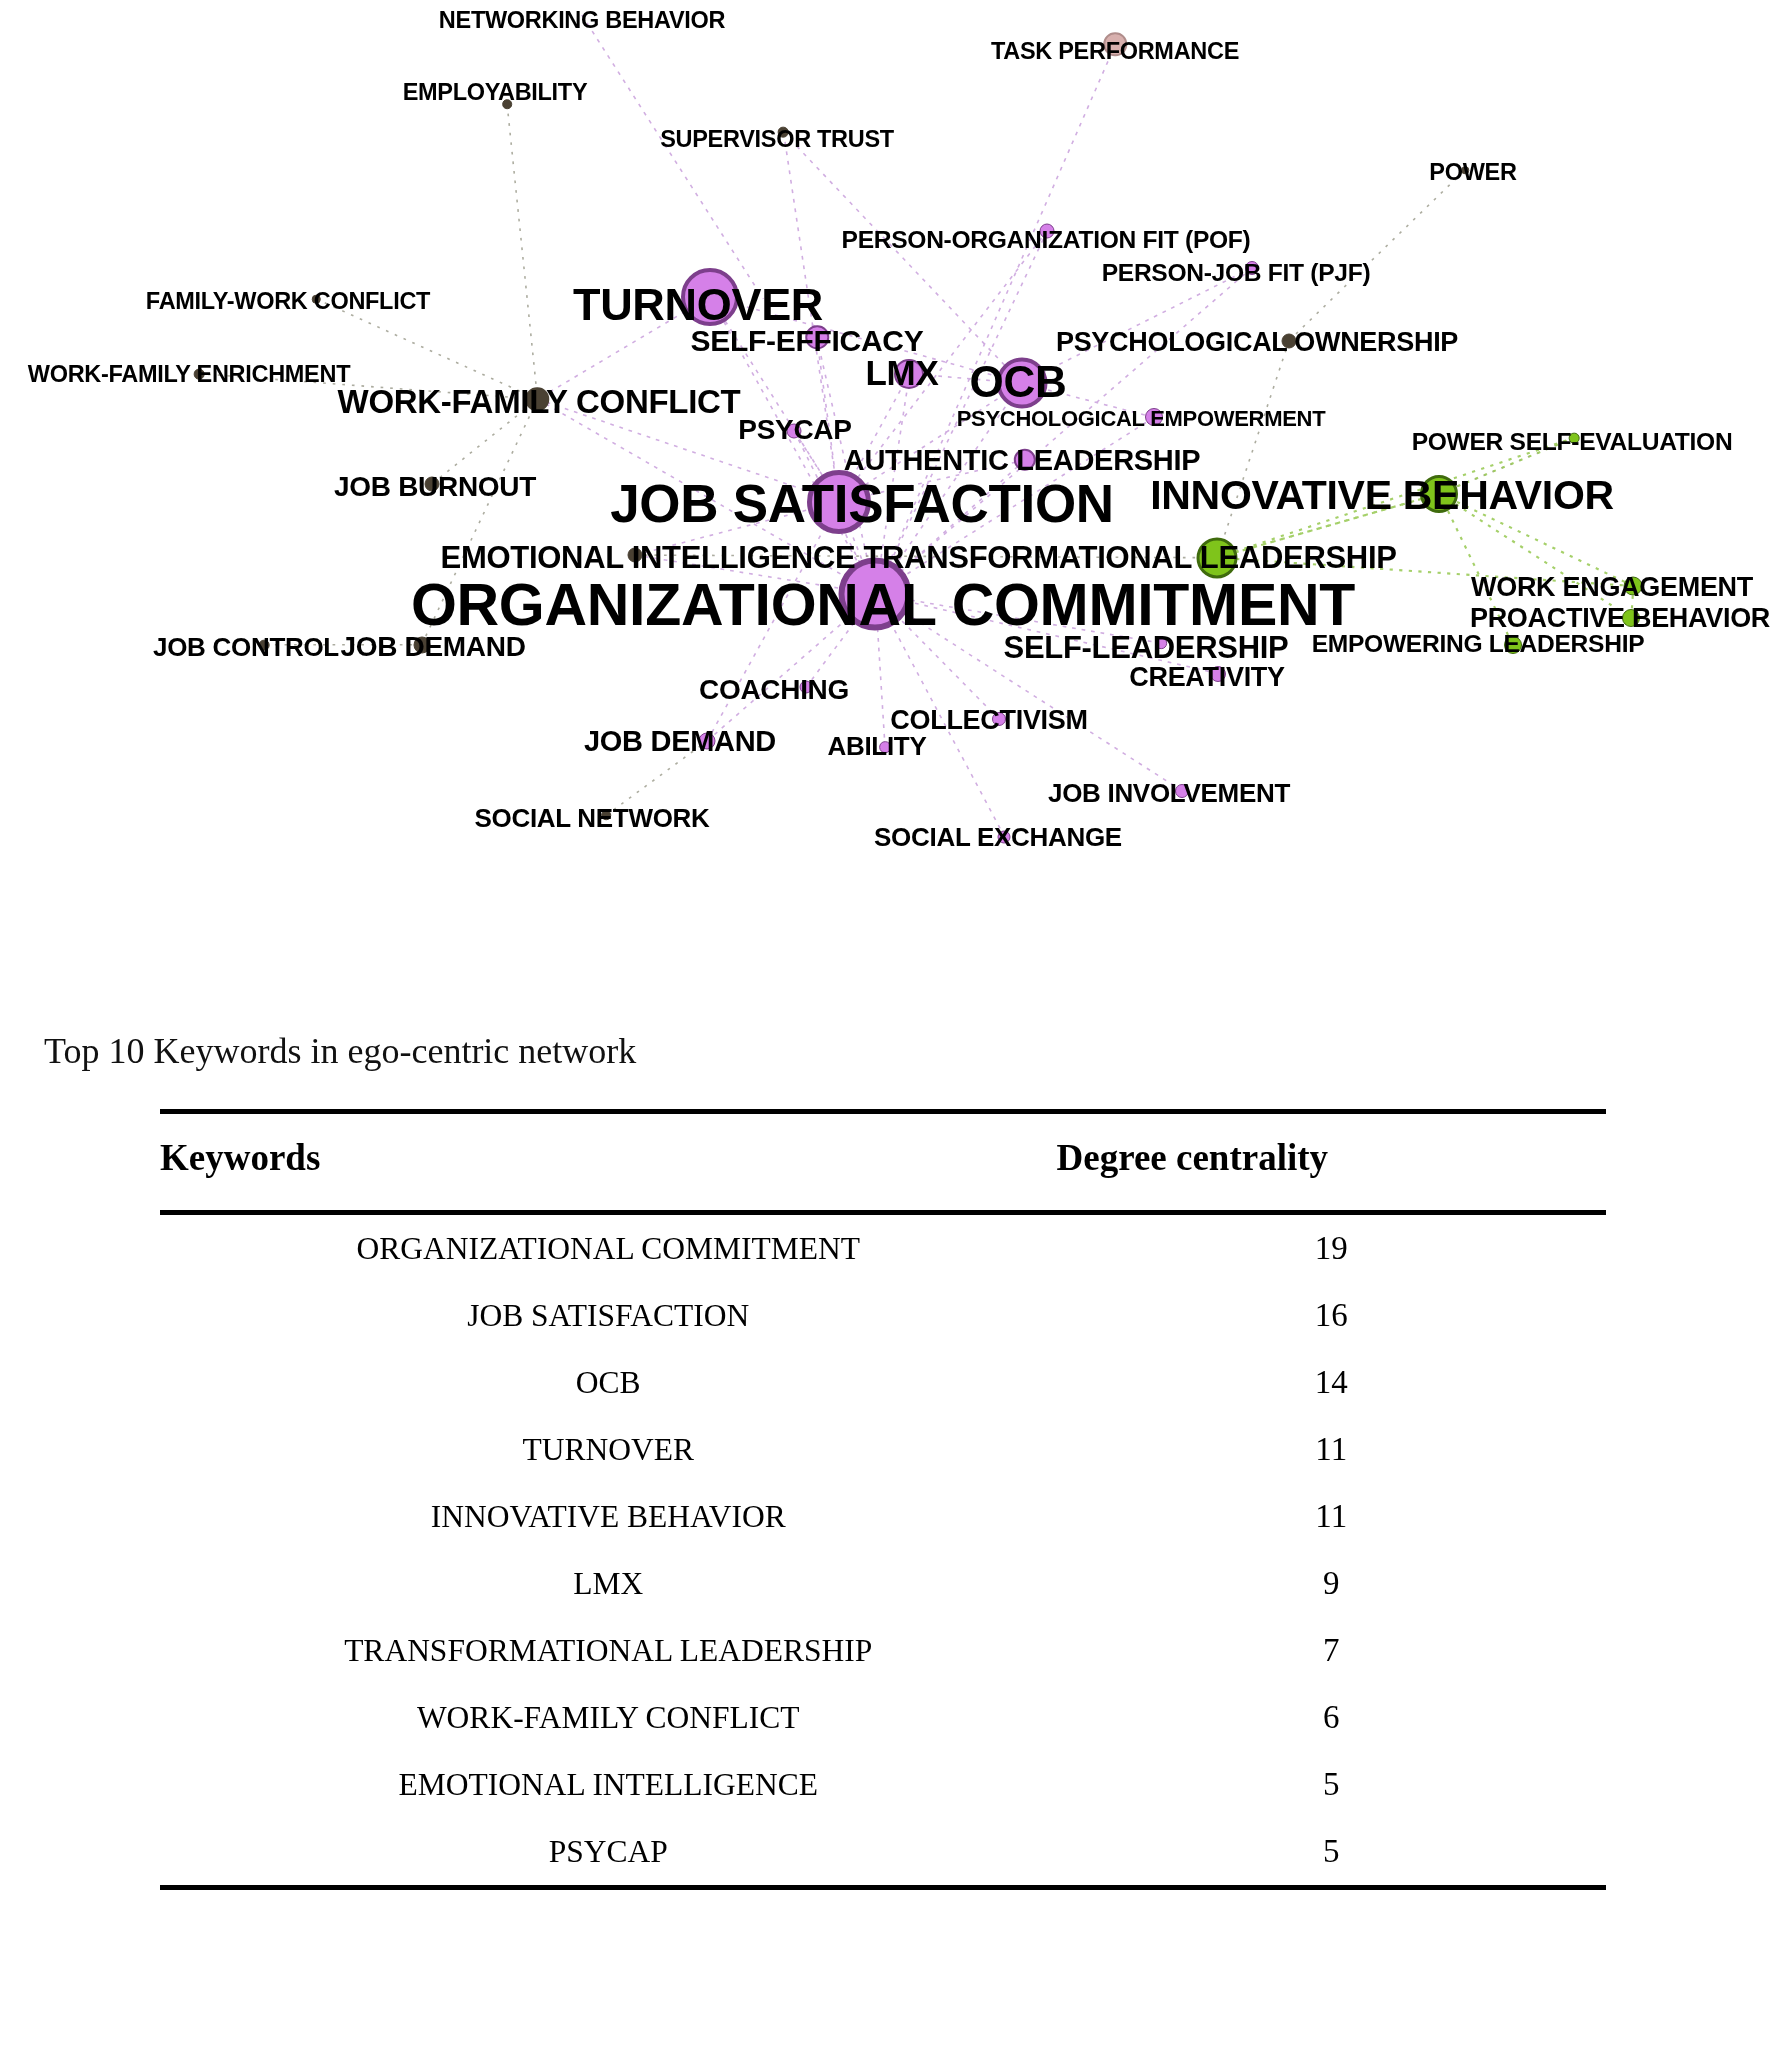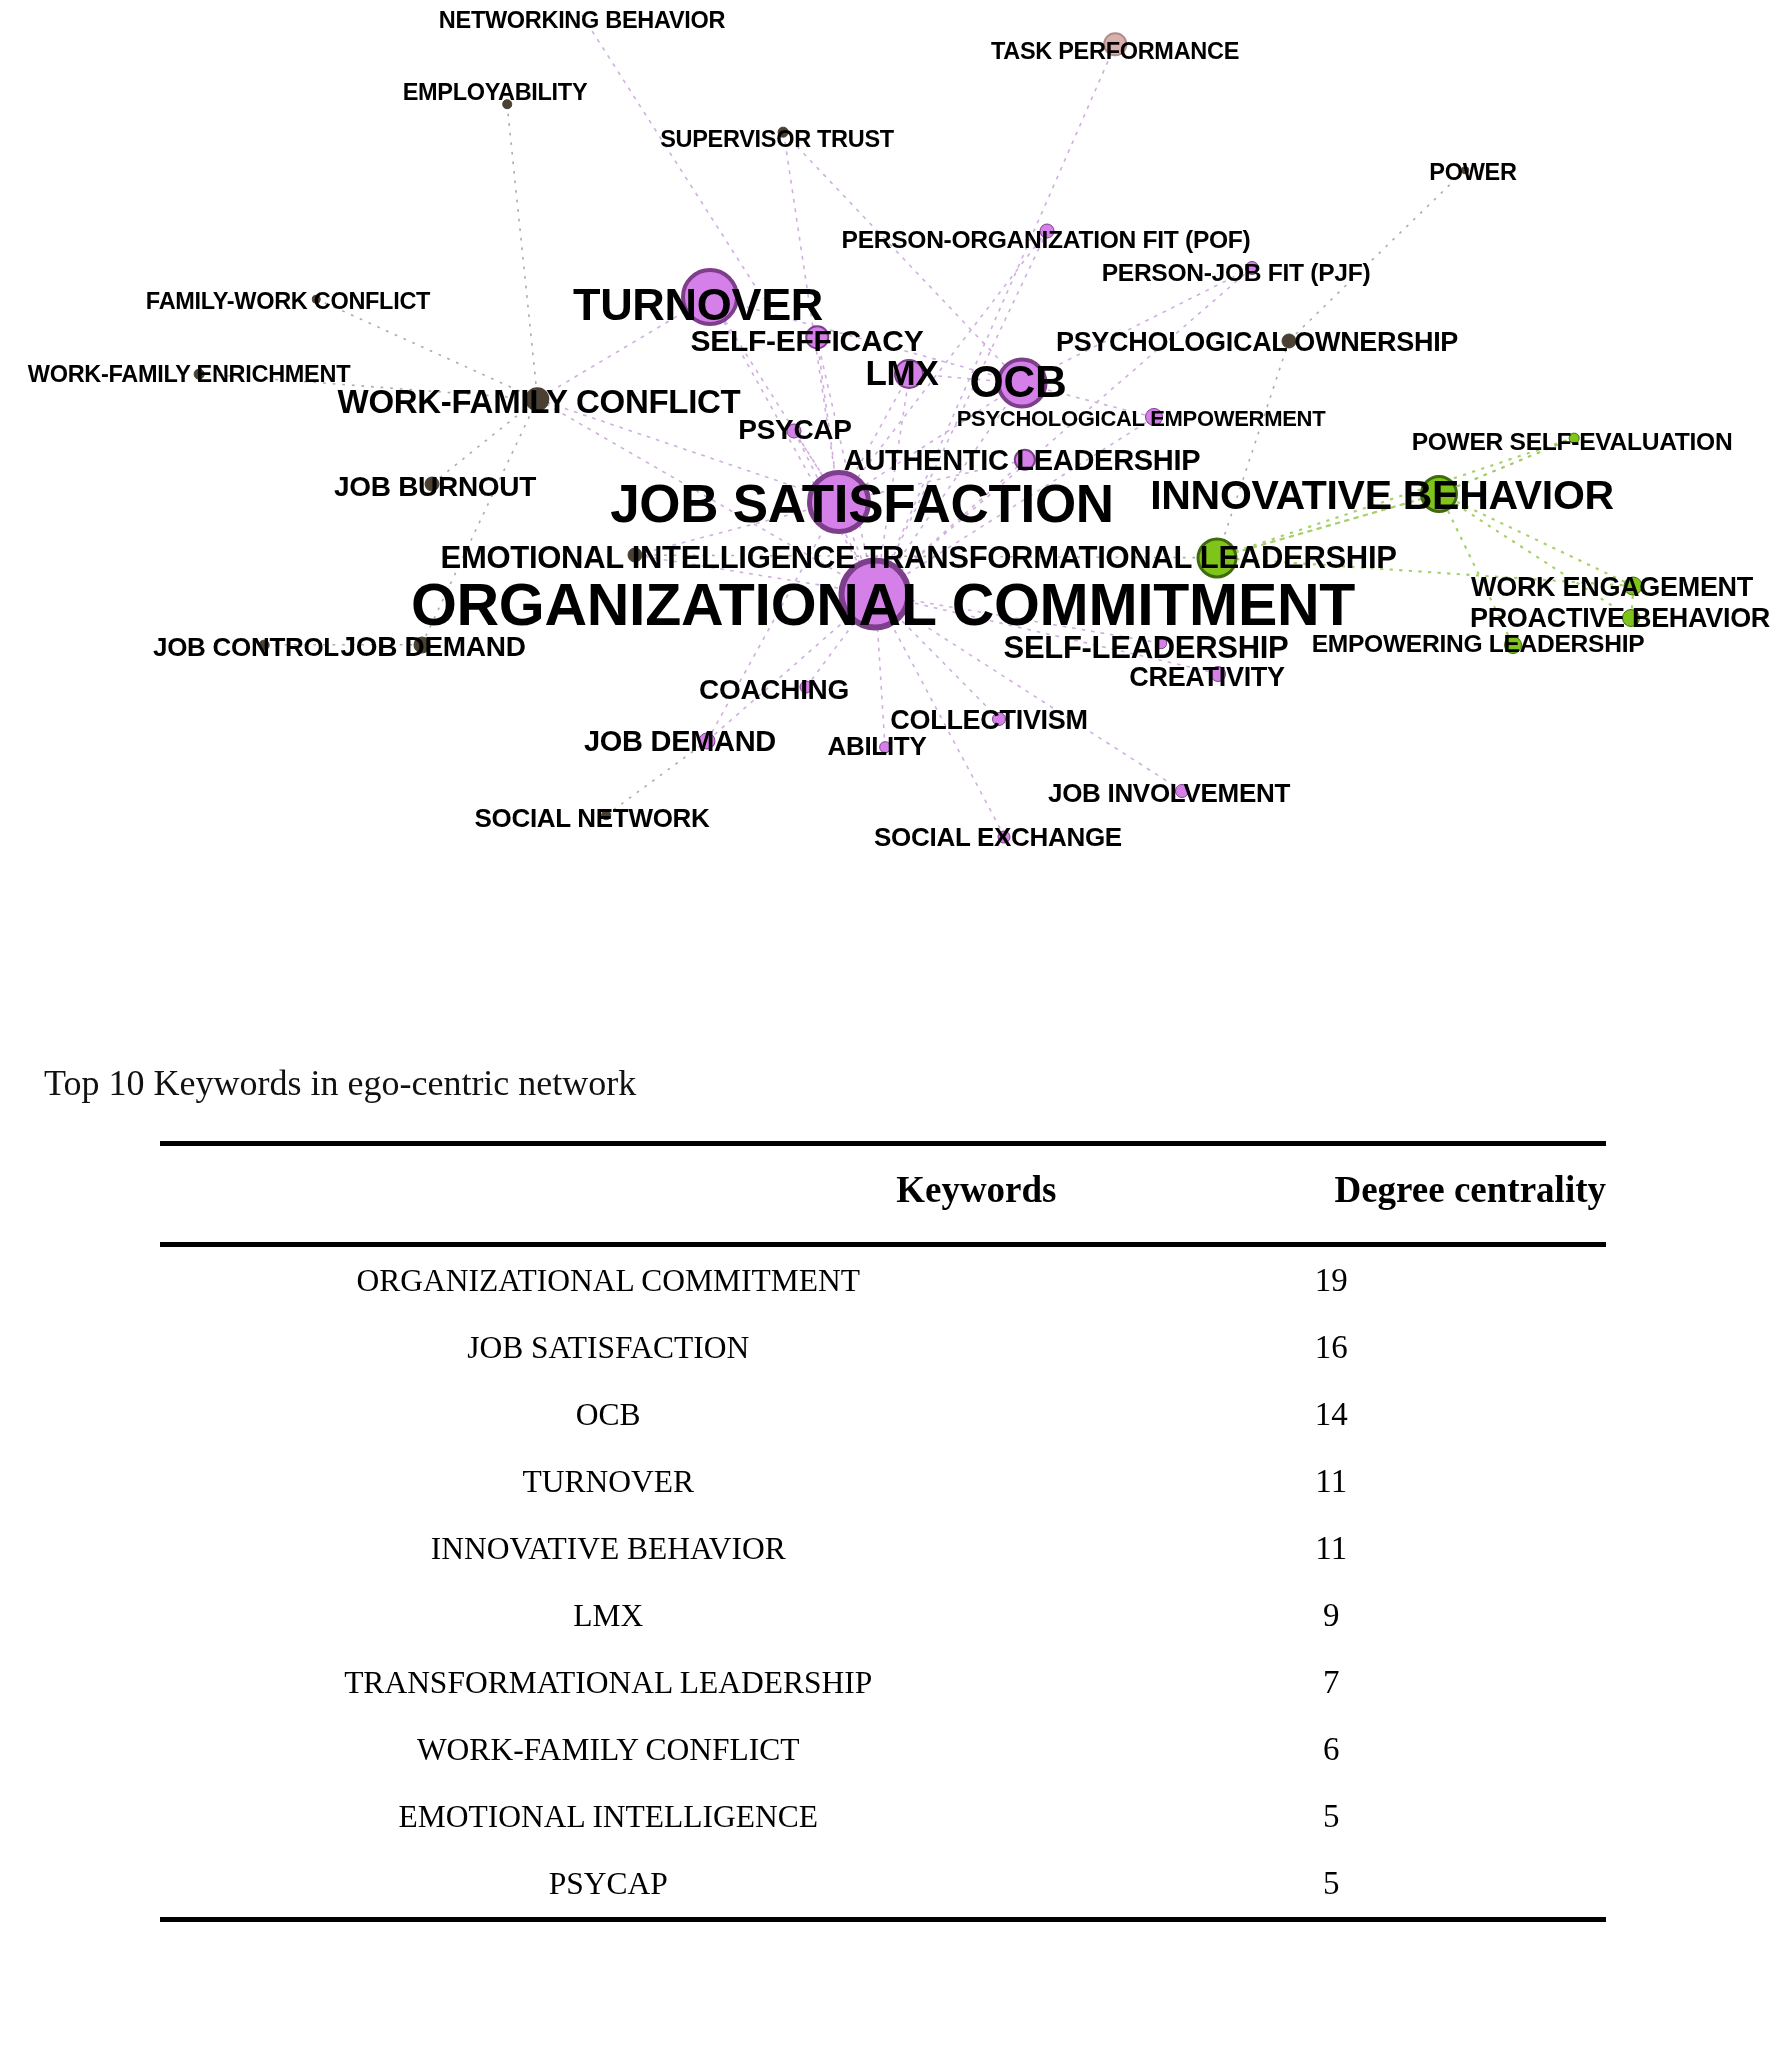--- a/index.html
+++ b/index.html
@@ -14,25 +14,25 @@
         box-sizing:border-box;}
 
   .nlabel{position:absolute;transform:translate(-50%,-50%);
           white-space:nowrap;color:#000;font-weight:bold;
           font-family:"Liberation Sans", sans-serif;
           letter-spacing:-0.3px;line-height:1;}
 
   
   #tablewrap{position:absolute;left:0;top:1030px;width:1785px;}
   #caption{font-family:"Liberation Serif", serif;font-size:36px;color:#111;
-           margin-left:44px;margin-bottom:37px;white-space:nowrap;margin-top:32px;}
+           margin-left:44px;margin-bottom:37px;white-space:nowrap;}
 
   table{border-collapse:collapse;margin-left:160px;width:1446px;
         font-family:"Liberation Serif", serif;}
-  thead th{font-size:37px;font-weight:bold;padding:22.4px 0 31px 0;text-align:right;color:#000;}
+  thead th{font-size:37px;font-weight:bold;padding:22.4px 0 31px 0;text-align:left;color:#000;}
   thead tr{border-top:5.9px solid #000;border-bottom:5.9px solid #000;}
   tbody tr td{font-size:31.5px;padding:15px 0;text-align:center;color:#000;
               vertical-align:middle;}
   tbody tr:last-child{border-bottom:5.9px solid #000;}
   td.kw{width:62%;}
   td.dc{width:38%;font-size:33px;}
 </style>
 </head>
 <body>
 

